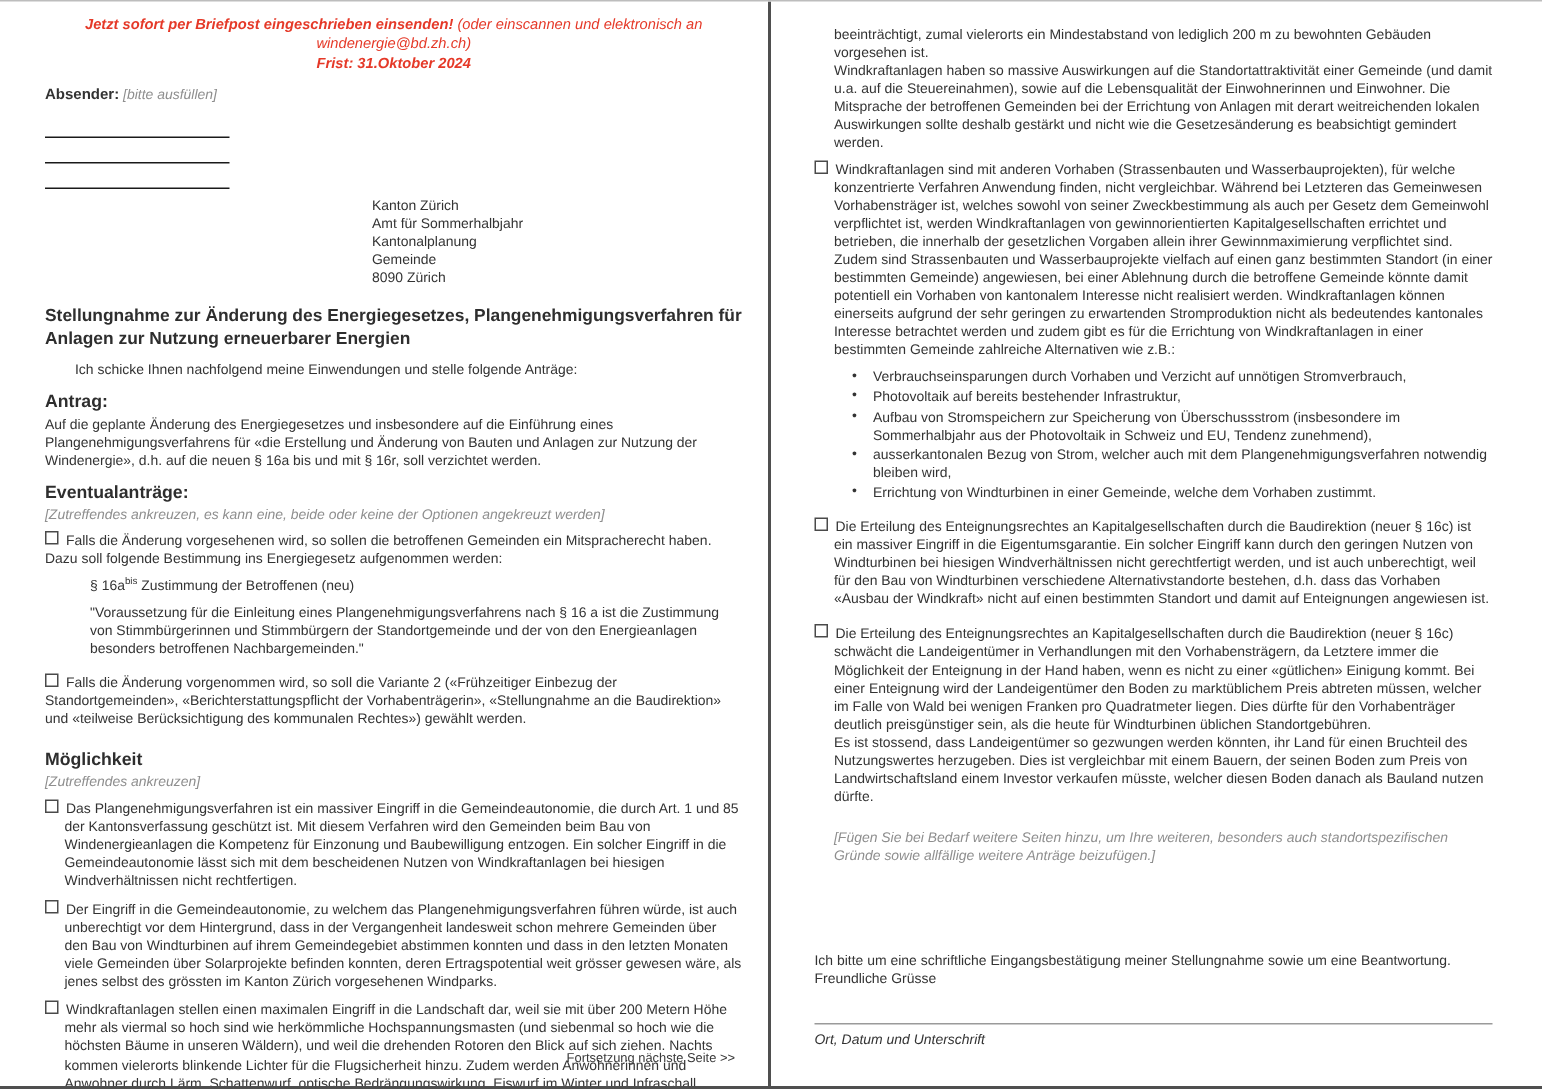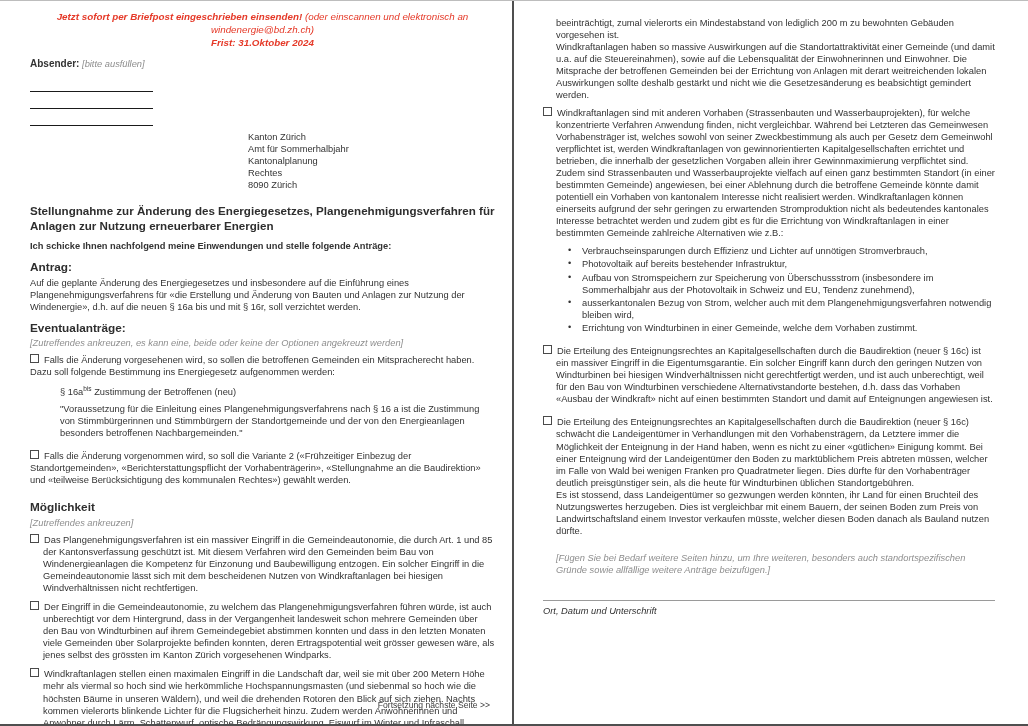--- a/index.html
+++ b/index.html
@@ -19,21 +19,21 @@
   .red-bold { font-weight:bold; }
   .absender-row { margin-top:7px; }
   .label-bold { font-weight:bold; font-size:10px; }
   .hint { color:#8e8e8e; font-style:italic; }
   .blank-lines { margin-top:5px; }
   .blank-line { width:123px; height:16px; border-bottom:1px solid #1a1a1a; }
   .recipient { margin-top:5px; margin-left:218px; }
 
   
   .doc-title { margin-top:12px; font-weight:bold; font-size:11.6px; line-height:1.3; color:#2e2e2e; }
-  .intro { margin-top:7px; font-weight:bold; }
+  .intro { margin-top:7px; font-weight:normal;margin-left:20px; }
   .sec-head { margin-top:8px; font-weight:bold; font-size:11.8px; color:#2e2e2e; }
   .sec-head.sp { margin-top:14px; }
   .para { margin-top:1px; }
   .note { margin-top:1px; }
 
   
   .check-item { margin-top:5px; padding-left:13px; }
   .check-item > div { text-indent:-13px; }
   .check-item > div.cont { text-indent:0; margin-top:0; }
   .check-item.flush { padding-left:0; }
@@ -80,21 +80,21 @@
     <div class="blank-lines">
       <div class="blank-line"></div>
       <div class="blank-line"></div>
       <div class="blank-line"></div>
     </div>
 
     <div class="recipient">
       <div>Kanton Zürich</div>
       <div>Amt für Sommerhalbjahr</div>
       <div>Kantonalplanung</div>
-      <div>Rechtes</div>
+      <div>Gemeinde</div>
       <div>8090 Zürich</div>
     </div>
 
     <div class="doc-title">Stellungnahme zur Änderung des Energiegesetzes, Plangenehmigungsverfahren für Anlagen zur Nutzung erneuerbarer Energien</div>
 
     <div class="intro">Ich schicke Ihnen nachfolgend meine Einwendungen und stelle folgende Anträge:</div>
 
     <div class="sec-head">Antrag:</div>
     <div class="para">Auf die geplante Änderung des Energiegesetzes und insbesondere auf die Einführung eines Plangenehmigungsverfahrens für «die Erstellung und Änderung von Bauten und Anlagen zur Nutzung der Windenergie», d.h. auf die neuen § 16a bis und mit § 16r, soll verzichtet werden.</div>
 
@@ -147,21 +147,21 @@
     </div>
 
     <div class="check-item" style="">
       <div>
         <span class="cb"></span><span>Windkraftanlagen sind mit anderen Vorhaben (Strassenbauten und Wasserbauprojekten), für welche konzentrierte Verfahren Anwendung finden, nicht vergleichbar. Während bei Letzteren das Gemeinwesen Vorhabensträger ist, welches sowohl von seiner Zweckbestimmung als auch per Gesetz dem Gemeinwohl verpflichtet ist, werden Windkraftanlagen von gewinnorientierten Kapitalgesellschaften errichtet und betrieben, die innerhalb der gesetzlichen Vorgaben allein ihrer Gewinnmaximierung verpflichtet sind.</span>
       </div>
       <div class="cont">Zudem sind Strassenbauten und Wasserbauprojekte vielfach auf einen ganz bestimmten Standort (in einer bestimmten Gemeinde) angewiesen, bei einer Ablehnung durch die betroffene Gemeinde könnte damit potentiell ein Vorhaben von kantonalem Interesse nicht realisiert werden. Windkraftanlagen können einerseits aufgrund der sehr geringen zu erwartenden Stromproduktion nicht als bedeutendes kantonales Interesse betrachtet werden und zudem gibt es für die Errichtung von Windkraftanlagen in einer bestimmten Gemeinde zahlreiche Alternativen wie z.B.:</div>
     </div>
 
     <ul class="bullets">
-      <li><span class="blt">•</span><span>Verbrauchseinsparungen durch Effizienz und Lichter auf unnötigen Stromverbrauch,</span></li>
+      <li><span class="blt">•</span><span>Verbrauchseinsparungen durch Vorhaben und Verzicht auf unnötigen Stromverbrauch,</span></li>
       <li><span class="blt">•</span><span>Photovoltaik auf bereits bestehender Infrastruktur,</span></li>
       <li><span class="blt">•</span><span>Aufbau von Stromspeichern zur Speicherung von Überschussstrom (insbesondere im Sommerhalbjahr aus der Photovoltaik in Schweiz und EU, Tendenz zunehmend),</span></li>
       <li><span class="blt">•</span><span>ausserkantonalen Bezug von Strom, welcher auch mit dem Plangenehmigungsverfahren notwendig bleiben wird,</span></li>
       <li><span class="blt">•</span><span>Errichtung von Windturbinen in einer Gemeinde, welche dem Vorhaben zustimmt.</span></li>
     </ul>
 
     <div class="check-item" style="margin-top:11px">
       <div>
         <span class="cb"></span><span>Die Erteilung des Enteignungsrechtes an Kapitalgesellschaften durch die Baudirektion (neuer § 16c) ist ein massiver Eingriff in die Eigentumsgarantie. Ein solcher Eingriff kann durch den geringen Nutzen von Windturbinen bei hiesigen Windverhältnissen nicht gerechtfertigt werden, und ist auch unberechtigt, weil für den Bau von Windturbinen verschiedene Alternativstandorte bestehen, d.h. dass das Vorhaben «Ausbau der Windkraft» nicht auf einen bestimmten Standort und damit auf Enteignungen angewiesen ist.</span>
       </div>
@@ -169,18 +169,22 @@
 
     <div class="check-item" style="margin-top:11px">
       <div>
         <span class="cb"></span><span>Die Erteilung des Enteignungsrechtes an Kapitalgesellschaften durch die Baudirektion (neuer § 16c) schwächt die Landeigentümer in Verhandlungen mit den Vorhabensträgern, da Letztere immer die Möglichkeit der Enteignung in der Hand haben, wenn es nicht zu einer «gütlichen» Einigung kommt. Bei einer Enteignung wird der Landeigentümer den Boden zu marktüblichem Preis abtreten müssen, welcher im Falle von Wald bei wenigen Franken pro Quadratmeter liegen. Dies dürfte für den Vorhabenträger deutlich preisgünstiger sein, als die heute für Windturbinen üblichen Standortgebühren.</span>
       </div>
       <div class="cont">Es ist stossend, dass Landeigentümer so gezwungen werden könnten, ihr Land für einen Bruchteil des Nutzungswertes herzugeben. Dies ist vergleichbar mit einem Bauern, der seinen Boden zum Preis von Landwirtschaftsland einem Investor verkaufen müsste, welcher diesen Boden danach als Bauland nutzen dürfte.</div>
     </div>
 
     <div class="add-note hint">[Fügen Sie bei Bedarf weitere Seiten hinzu, um Ihre weiteren, besonders auch standortspezifischen Gründe sowie allfällige weitere Anträge beizufügen.]</div>
 
+    <div class="closing">
+      <div>Ich bitte um eine schriftliche Eingangsbestätigung meiner Stellungnahme sowie um eine Beantwortung.</div>
+      <div>Freundliche Grüsse</div>
+    </div>
 
     <div class="sig-line"></div>
     <div class="sig-label">Ort, Datum und Unterschrift</div>
   </div>
 
 </div>
 
 </body></html>

